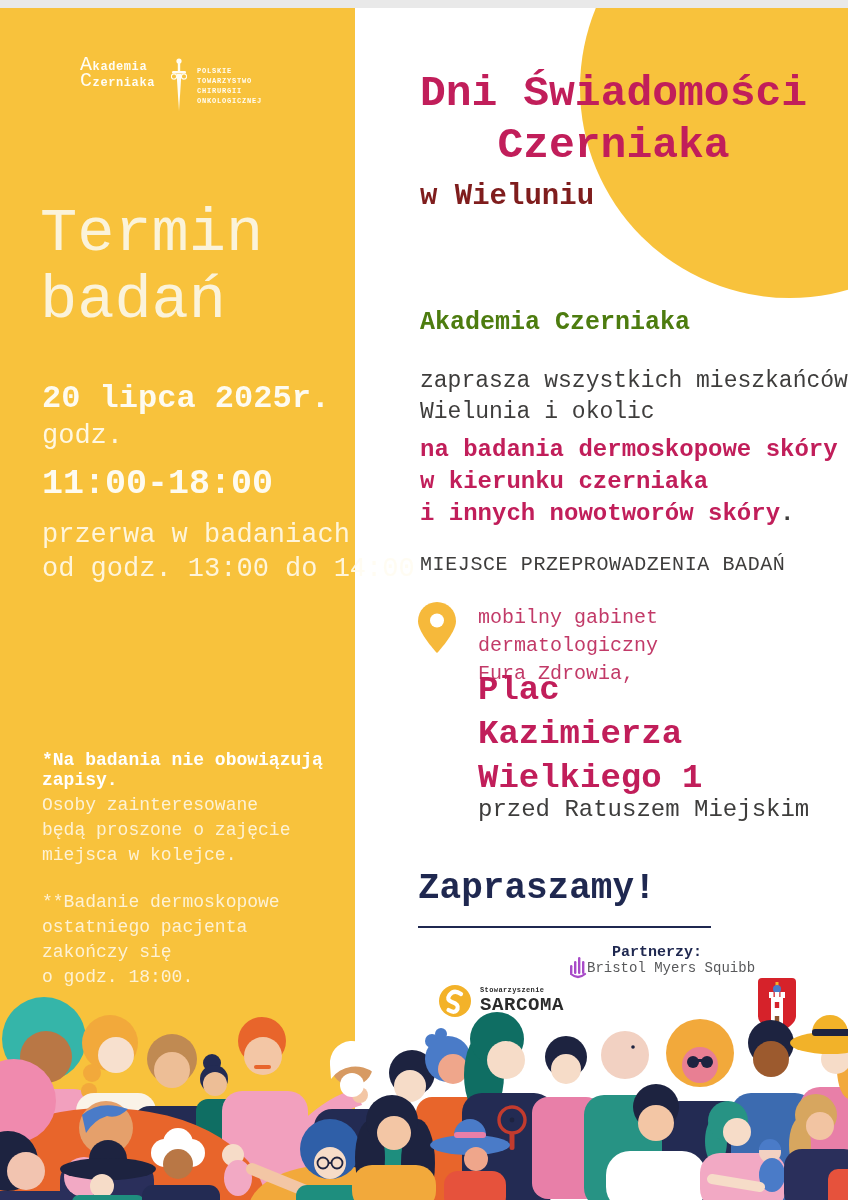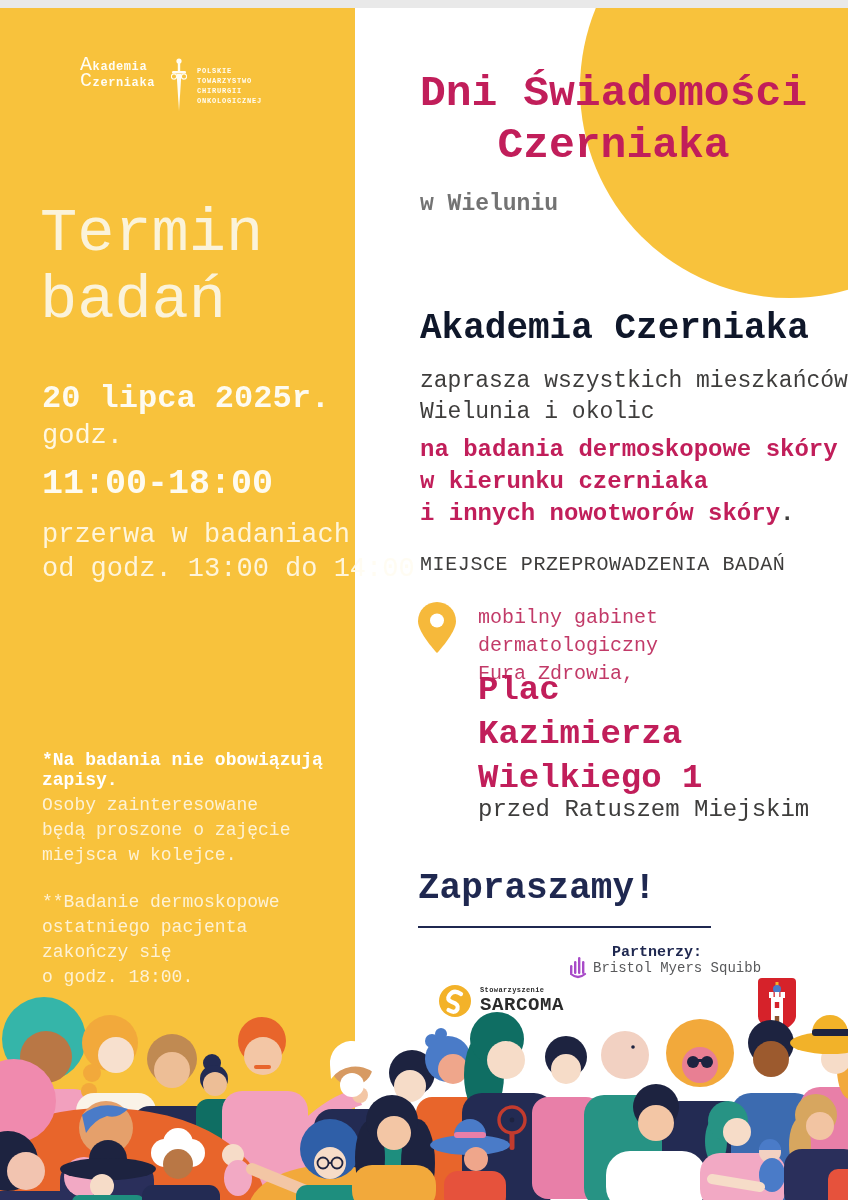--- a/index.html
+++ b/index.html
@@ -18,38 +18,38 @@
   .dt-date{font-size:32px;font-weight:700;}
   .dt-godz{font-size:27px;font-weight:400;color:rgba(255,252,240,.92);margin-top:4px;}
   .dt-time{font-size:35px;font-weight:700;margin-top:13px;}
   .dt-break{font-size:27px;font-weight:400;color:rgba(255,252,240,.88);line-height:34px;margin-top:14px;}
   .notes{position:absolute;left:42px;top:742px;width:300px;}
   .note-bold{font-size:18px;font-weight:700;color:#FFFFFF;margin-bottom:3px;}
   .note-line{font-size:18px;font-weight:400;color:rgba(255,255,255,.78);line-height:25px;}
   .note-gap{height:22px;}
   
   .title{position:absolute;left:420px;top:60px;font-size:43px;font-weight:800;line-height:52px;color:#C11E5A;text-align:center;}
-  .subtitle{position:absolute;left:420px;top:183px;font-size:23px;font-weight:700;color:#737373;}
-  .org-heading{position:absolute;left:420px;top:300px;font-size:36px;font-weight:800;color:#0f172a;}
+  .subtitle{position:absolute;left:420px;top:172px;font-size:29px;font-weight:700;color:#7f1d1d;}
+  .org-heading{position:absolute;left:420px;top:300px;font-size:25px;font-weight:800;color:#4d7c0f;}
   .invite{position:absolute;left:420px;top:358px;font-size:23px;color:#3E3D3C;line-height:31px;}
   .exam{position:absolute;left:420px;top:426px;font-size:24px;font-weight:700;color:#C11E5A;line-height:32px;}
   .exam .period{color:#3E3D3C;}
   .place-heading{position:absolute;left:420px;top:545px;font-size:20px;color:#3E3D3C;letter-spacing:.6px;}
   .pin{position:absolute;left:418px;top:594px;}
   .venue{position:absolute;left:478px;top:596px;font-size:20px;font-weight:400;color:#C23A68;line-height:28px;}
   .address{position:absolute;left:478px;top:660px;font-size:34px;font-weight:800;color:#C11E5A;line-height:44px;}
   .address-note{position:absolute;left:478px;top:788px;font-size:24px;color:#3E3D3C;}
   .closing{position:absolute;left:418px;top:860px;font-size:36px;font-weight:800;color:#1F2850;text-align:center;}
   .rule{position:absolute;left:418px;top:918px;width:293px;height:2px;background:#1F2850;}
   .partners-label{position:absolute;left:612px;top:936px;font-size:15px;font-weight:700;color:#1F2850;}
   .partner-sarcoma{position:absolute;left:437px;top:975px;display:flex;align-items:center;gap:7px;}
   .sarcoma-texts{display:flex;flex-direction:column;}
   .sarcoma-small{font-size:7px;font-weight:700;color:#2b2b2b;letter-spacing:.4px;}
   .sarcoma-name{font-size:19px;font-weight:800;color:#2b2b2b;letter-spacing:.6px;}
-  .partner-bms{position:absolute;left:570px;top:948px;display:flex;align-items:center;gap:6px;}
+  .partner-bms{position:absolute;left:570px;top:948px;display:flex;align-items:center;}
   .bms-name{font-size:14px;color:#58595B;}
   .partner-shield{position:absolute;left:756px;top:968px;}
   
   .crowd{position:absolute;left:0;top:965px;width:848px;height:235px;}
 </style>
 </head>
 <body>
 
 <div class="poster">
 

